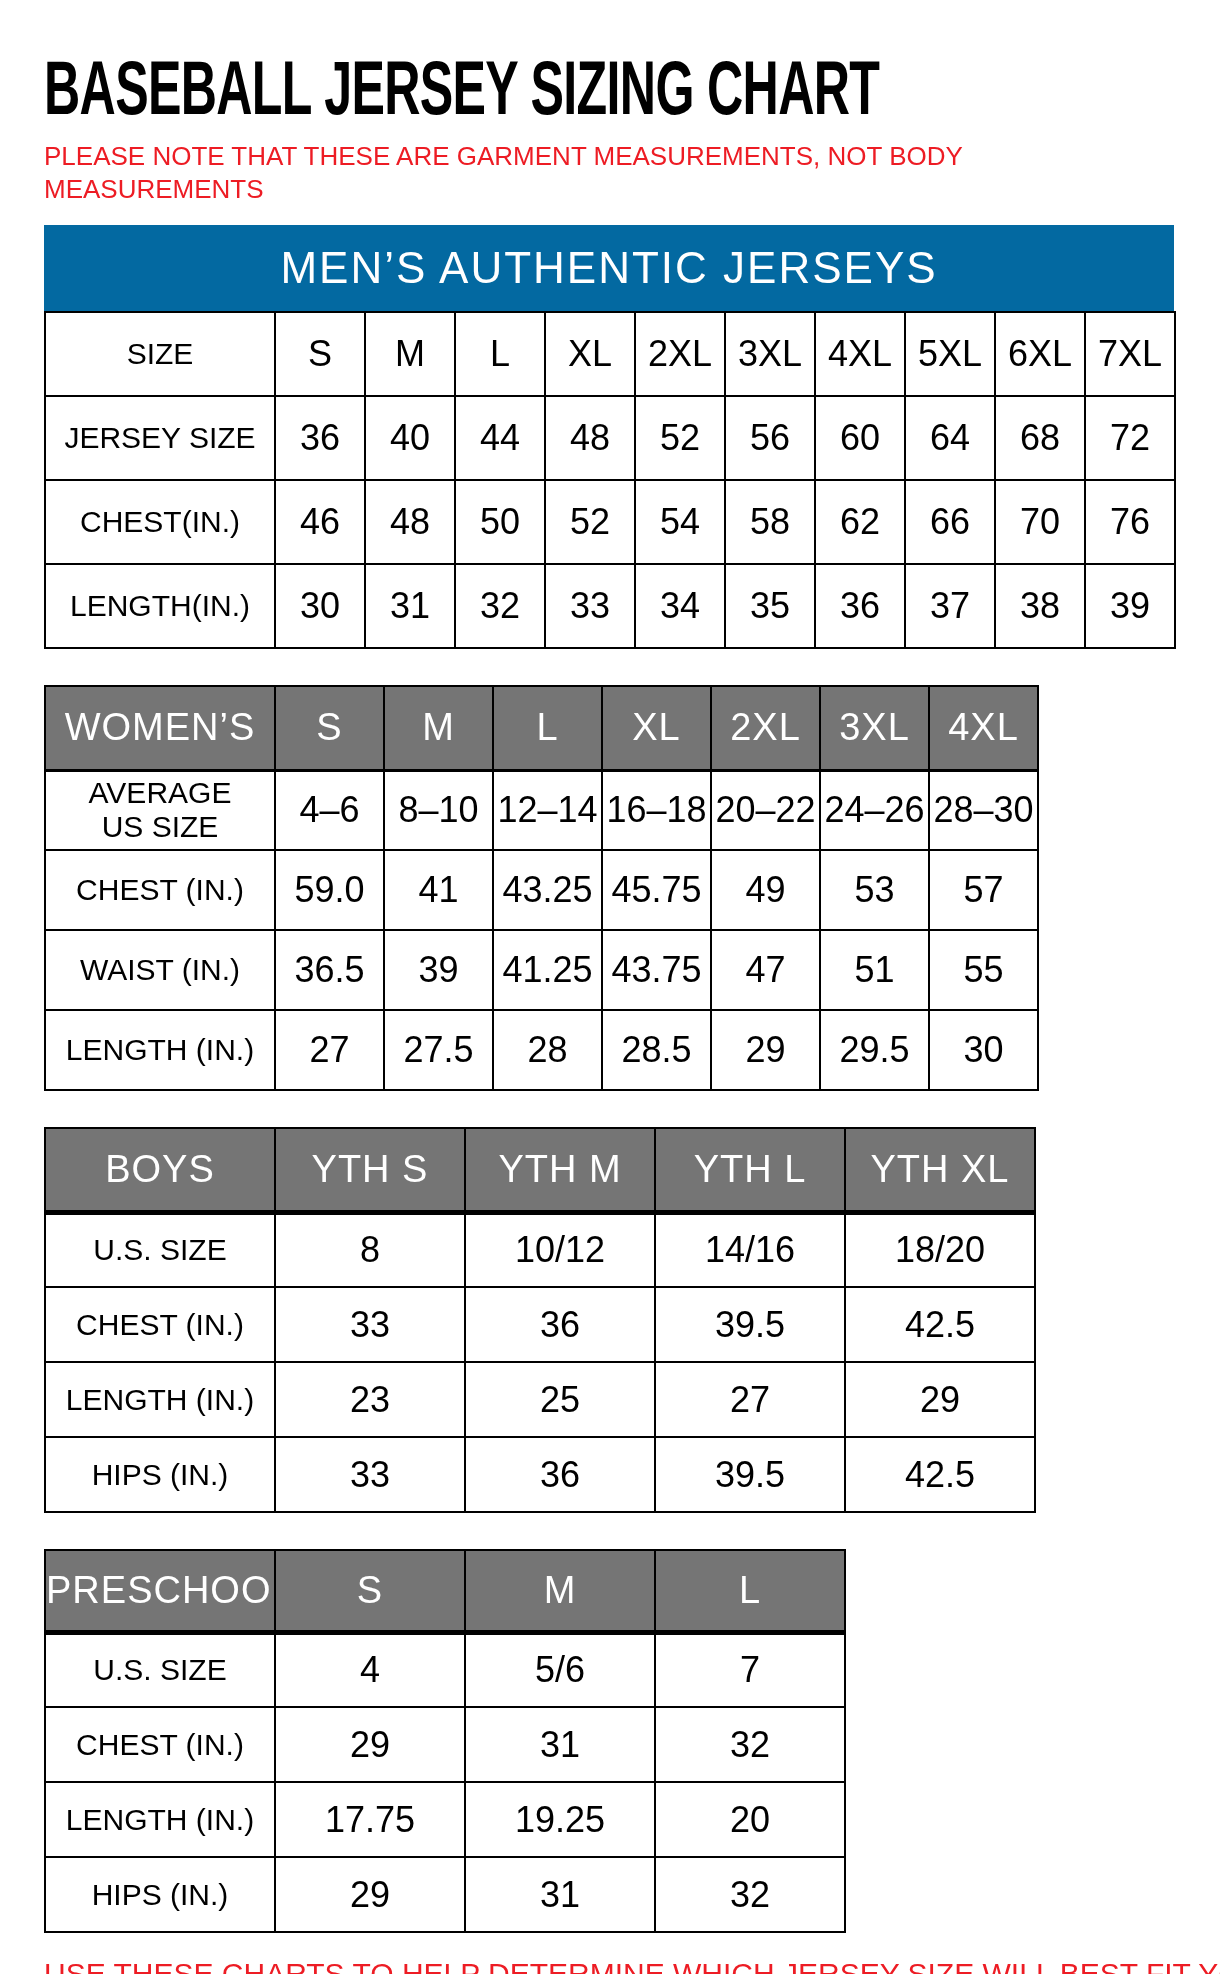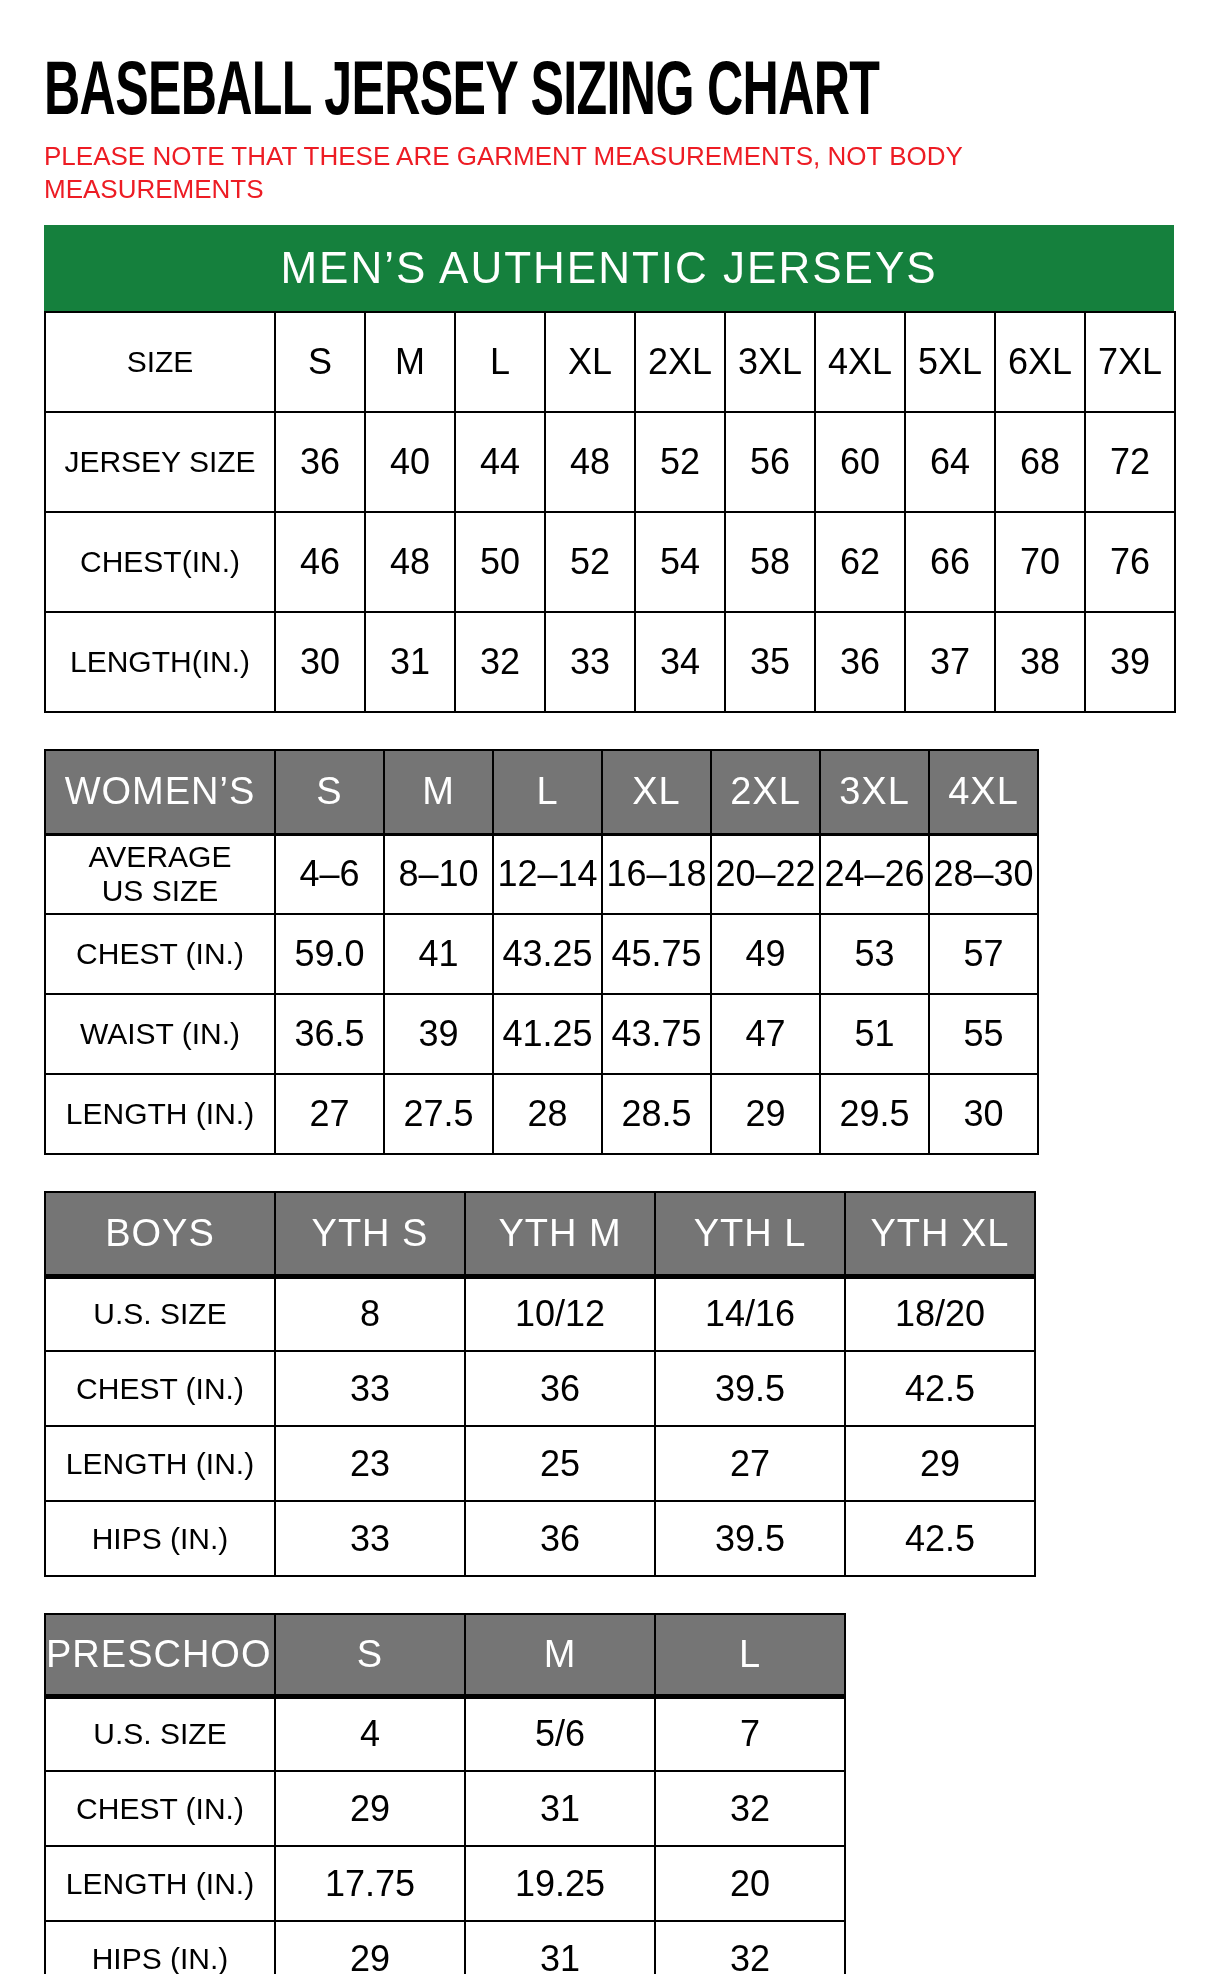--- a/index.html
+++ b/index.html
@@ -29,21 +29,21 @@
     font-size:26px;
     line-height:1.25;
     font-weight:400;
   }
 
   section.tblwrap { margin-top:36px; }
   section.tblwrap.first { margin-top:20px; }
 
   .banner {
     width:1130px; height:86px;
-    background:#15803d;
+    background:#0369a1;
     color:#ffffff;
     font-size:44px;
     letter-spacing:2px;
     display:flex; align-items:center; justify-content:center;
   }
 
   table {
     border-collapse:collapse;
     table-layout:fixed;
   }
@@ -57,21 +57,21 @@
   td { font-size:36px; }
   td.lbl { font-size:30px; white-space:pre-line; }
   th {
     background:#757575;
     color:#ffffff;
     font-size:38px;
     letter-spacing:1px;
   }
 
   table.mens  { width:1130px; }
-  table.mens  td { height:100px; }
+  table.mens  td { height:84px; }
 
   table.womens { width:993px; }
   table.womens th { height:84px; border-bottom-width:3px; }
   table.womens td { height:80px; }
 
   table.boys { width:990px; }
   table.boys th { height:84px; border-bottom-width:5px; }
   table.boys td { height:75px; }
 
   table.preschool { width:800px; }

